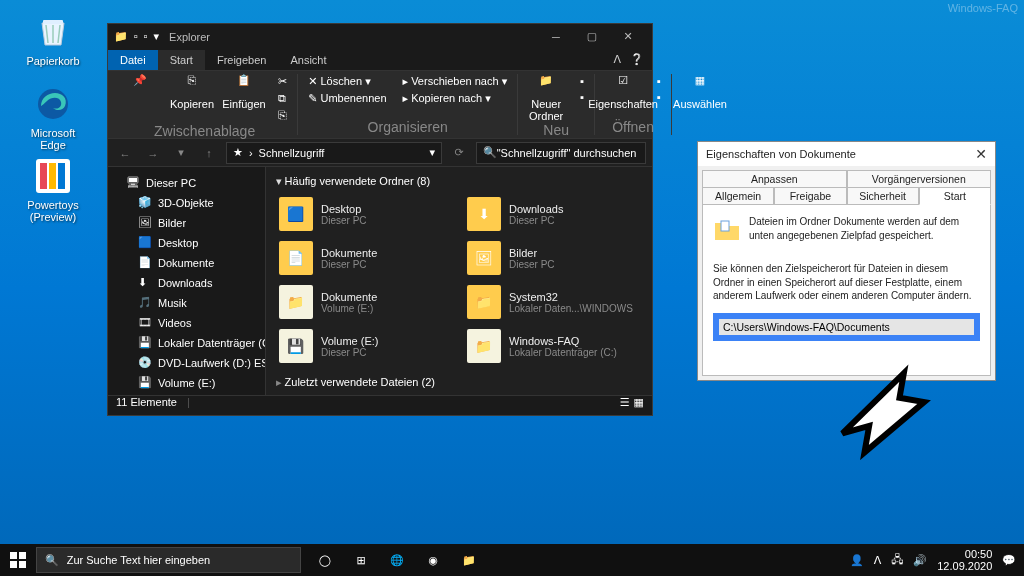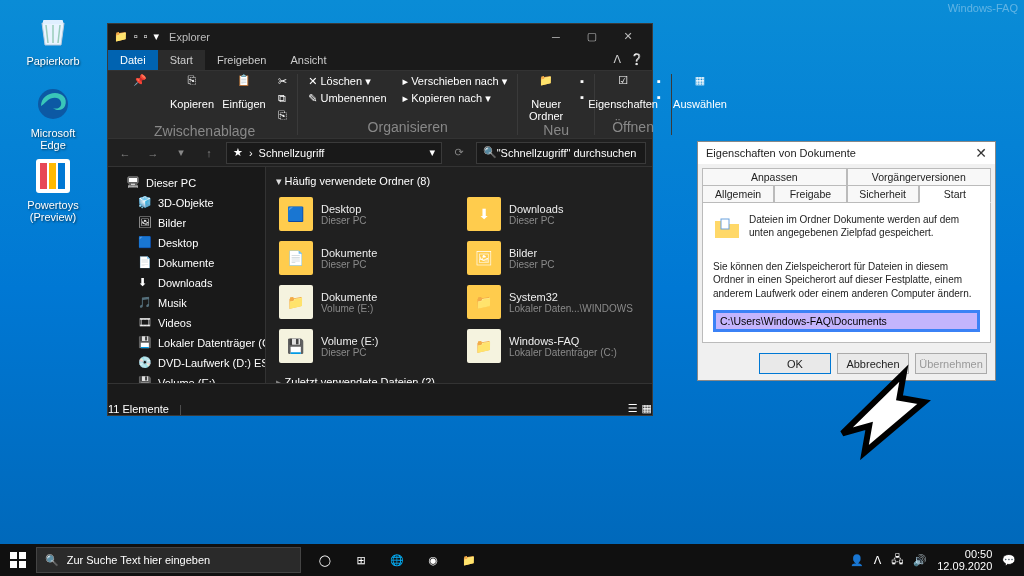--- a/index.html
+++ b/index.html
@@ -35,34 +35,34 @@
 .tnode .ti{width:14px;height:14px;flex-shrink:0}
 .tnode.sub{padding-left:28px;font-size:10.5px}
 .content{flex:1;background:#202020;padding:8px 10px;overflow:hidden}
 .section-h{color:#ddd;font-size:11px;margin-bottom:6px}
 .grid{display:grid;grid-template-columns:1fr 1fr;gap:4px 10px}
 .fitem{display:flex;align-items:center;gap:8px;padding:3px;cursor:pointer}
 .fitem .fico{width:34px;height:34px;flex-shrink:0}
 .fitem .ftxt{display:flex;flex-direction:column}
 .fitem .fn{color:#eee;font-size:11px}
 .fitem .fs{color:#8a8a8a;font-size:10px}
-.statusbar{height:32px;background:#1a1a1a;border-top:1px solid #333;display:flex;align-items:flex-end;padding:0 0;color:#bbb;font-size:10px}
+.statusbar{height:20px;background:#1a1a1a;border-top:1px solid #333;display:flex;align-items:flex-start;padding:0 8px;color:#bbb;font-size:10px}
 .statusbar .sp{margin-left:auto;display:flex;gap:4px}
 .props{position:absolute;left:697px;top:141px;width:299px;height:240px;background:#f0f0f0;border:1px solid #888;display:flex;flex-direction:column}
 .props *{color:#222}
 .props-title{height:24px;display:flex;align-items:center;padding:0 8px;font-size:12px;background:#fff}
 .props-title .cls{margin-left:auto;cursor:pointer;font-size:14px;color:#333}
 .props-tabs{display:flex;flex-wrap:wrap;padding:4px 4px 0}
 .props-tabs .pt{border:1px solid #bbb;background:#f8f8f8;padding:2px 0;font-size:10.5px;cursor:pointer;text-align:center;flex:1;min-width:70px;margin-bottom:-1px}
 .props-tabs .pt.selected{background:#fff;border-bottom:1px solid #fff;position:relative;z-index:1}
 .props-body{flex:1;background:#fff;margin:0 4px 4px;border:1px solid #bbb;padding:10px;font-size:10.5px}
 .props-body .desc{display:flex;gap:8px;margin-bottom:10px}
 .props-body .desc .dico{width:28px;height:28px;flex-shrink:0}
 .props-body p{font-size:10px;line-height:1.35;margin-bottom:10px;color:#222}
-.pathfield{width:100%;border:3px solid #3b82f6;background:#c4b5fd;padding:2px 4px;font-size:10.5px;color:#000}
+.pathfield{width:100%;border:6px solid #3b82f6;background:#e5e5e5;padding:2px 4px;font-size:10.5px;color:#000}
 .props-btns{display:flex;justify-content:flex-end;gap:6px;padding:6px 8px}
 .props-btns button{width:72px;height:21px;font-size:11px;background:#e9e9e9;border:1px solid #aaa;cursor:pointer;color:#222}
 .props-btns button:first-child{border:1px solid #0078d4}
 .props-btns button:disabled{color:#999}
 .cursor-arrow{position:absolute;left:828px;top:350px;pointer-events:none}
 .watermark{position:absolute;right:6px;top:2px;color:rgba(255,255,255,.35);font-size:11px}
 .taskbar{position:absolute;left:0;bottom:0;width:100%;height:32px;background:#101010;display:flex;align-items:center}
 .taskbar .start{width:36px;height:32px;display:flex;align-items:center;justify-content:center;cursor:pointer}
 .taskbar .search{width:265px;height:26px;background:#2a2a2a;border:1px solid #444;display:flex;align-items:center;padding:0 8px;color:#aaa;gap:8px;margin-right:6px}
 .taskbar .tbtn{width:36px;height:32px;display:flex;align-items:center;justify-content:center;cursor:pointer}
@@ -354,25 +354,20 @@
           <svg width="28" height="28" viewBox="0 0 28 28">
             <path d="M2 8h9l2 3h13v14H2z" fill="#ffd868"></path>
             <rect x="8" y="6" width="8" height="10" fill="#fff" stroke="#6aa2de"></rect>
           </svg>
         </div>
       <p>Dateien im Ordner Dokumente werden auf dem unten angegebenen Zielpfad gespeichert.</p>
     </div>
     <p>Sie können den Zielspeicherort für Dateien in diesem Ordner in einen Speicherort auf dieser Festplatte, einem anderem Laufwerk oder einem anderen Computer ändern.</p>
     <input class="pathfield" value="C:\Users\Windows-FAQ\Documents" style="">
   </div>
-  <div class="props-btns">
-    <button>OK</button>
-    <button>Abbrechen</button>
-    <button disabled="">Übernehmen</button>
-  </div>
 </div>
 
 <svg class="cursor-arrow" width="110" height="110" viewBox="0 0 110 110">
   <path d="M20 90 L70 20 L70 45 L95 45 L45 105 L45 78 Z" fill="#fff" stroke="#000" stroke-width="6" transform="rotate(10 55 55)"></path>
 </svg>
 
 <div class="taskbar">
   <div class="start">
     <svg width="16" height="16" viewBox="0 0 16 16">
         <rect width="7" height="7" fill="#fff"></rect>

